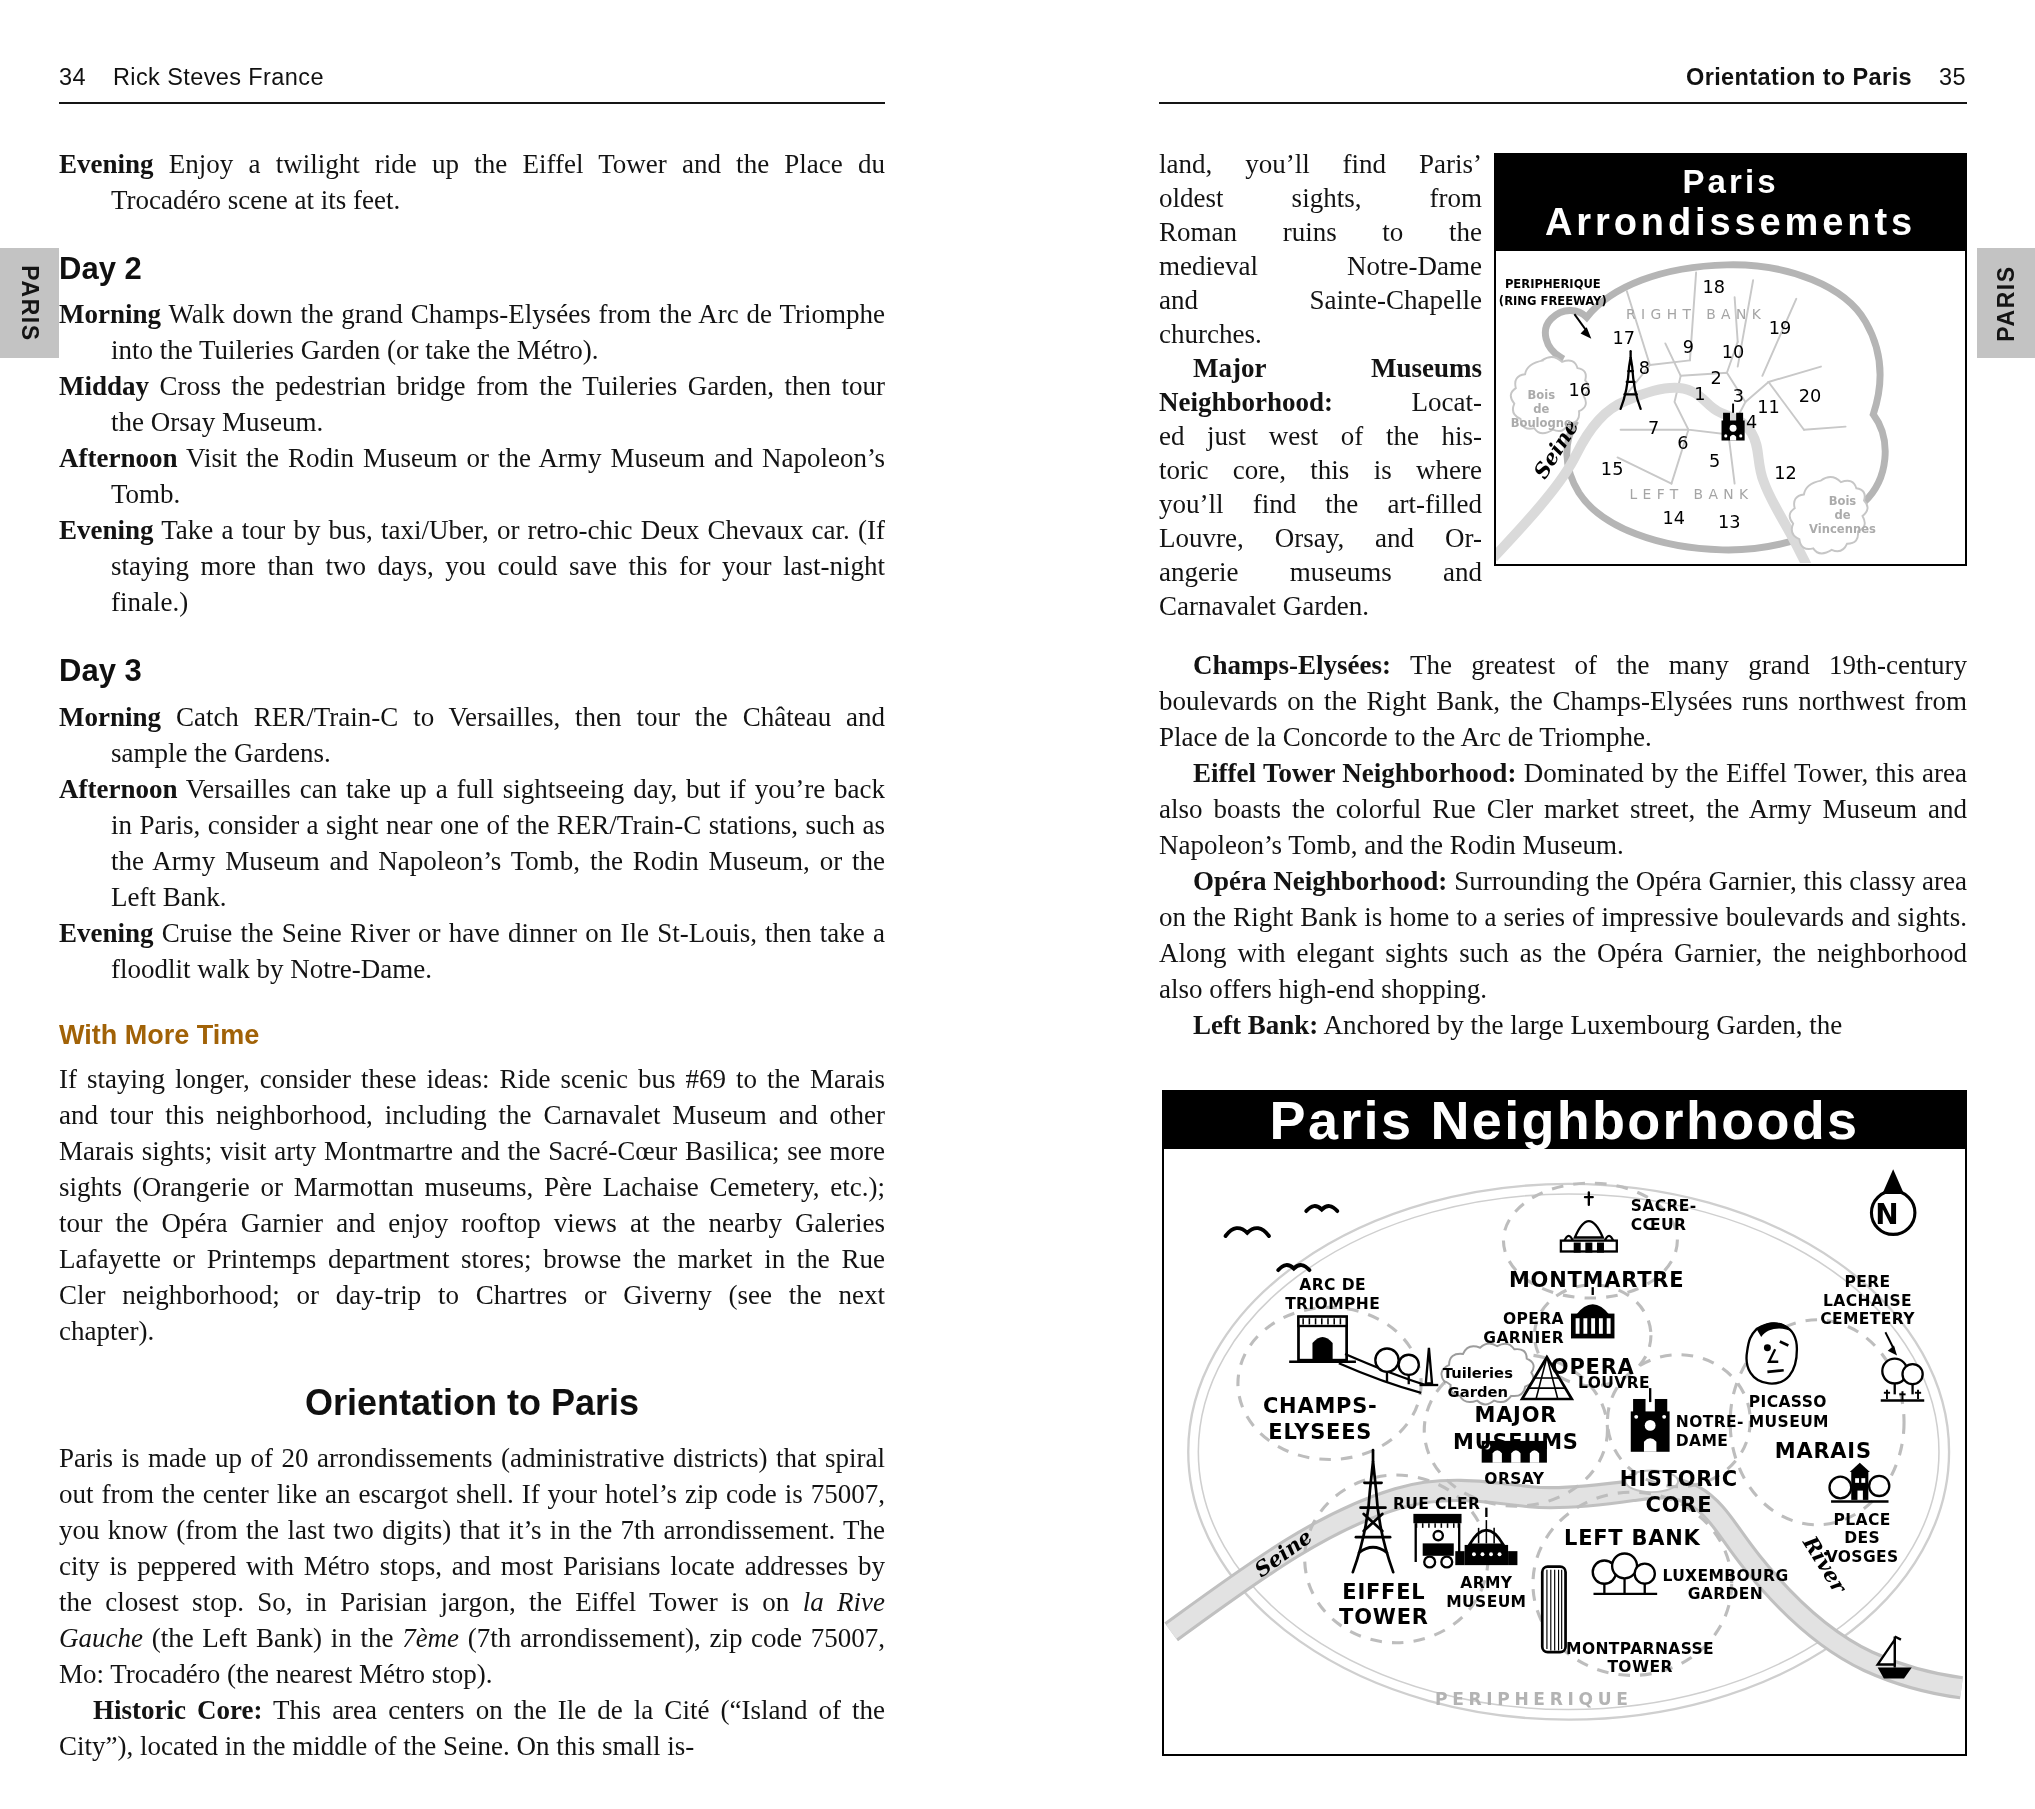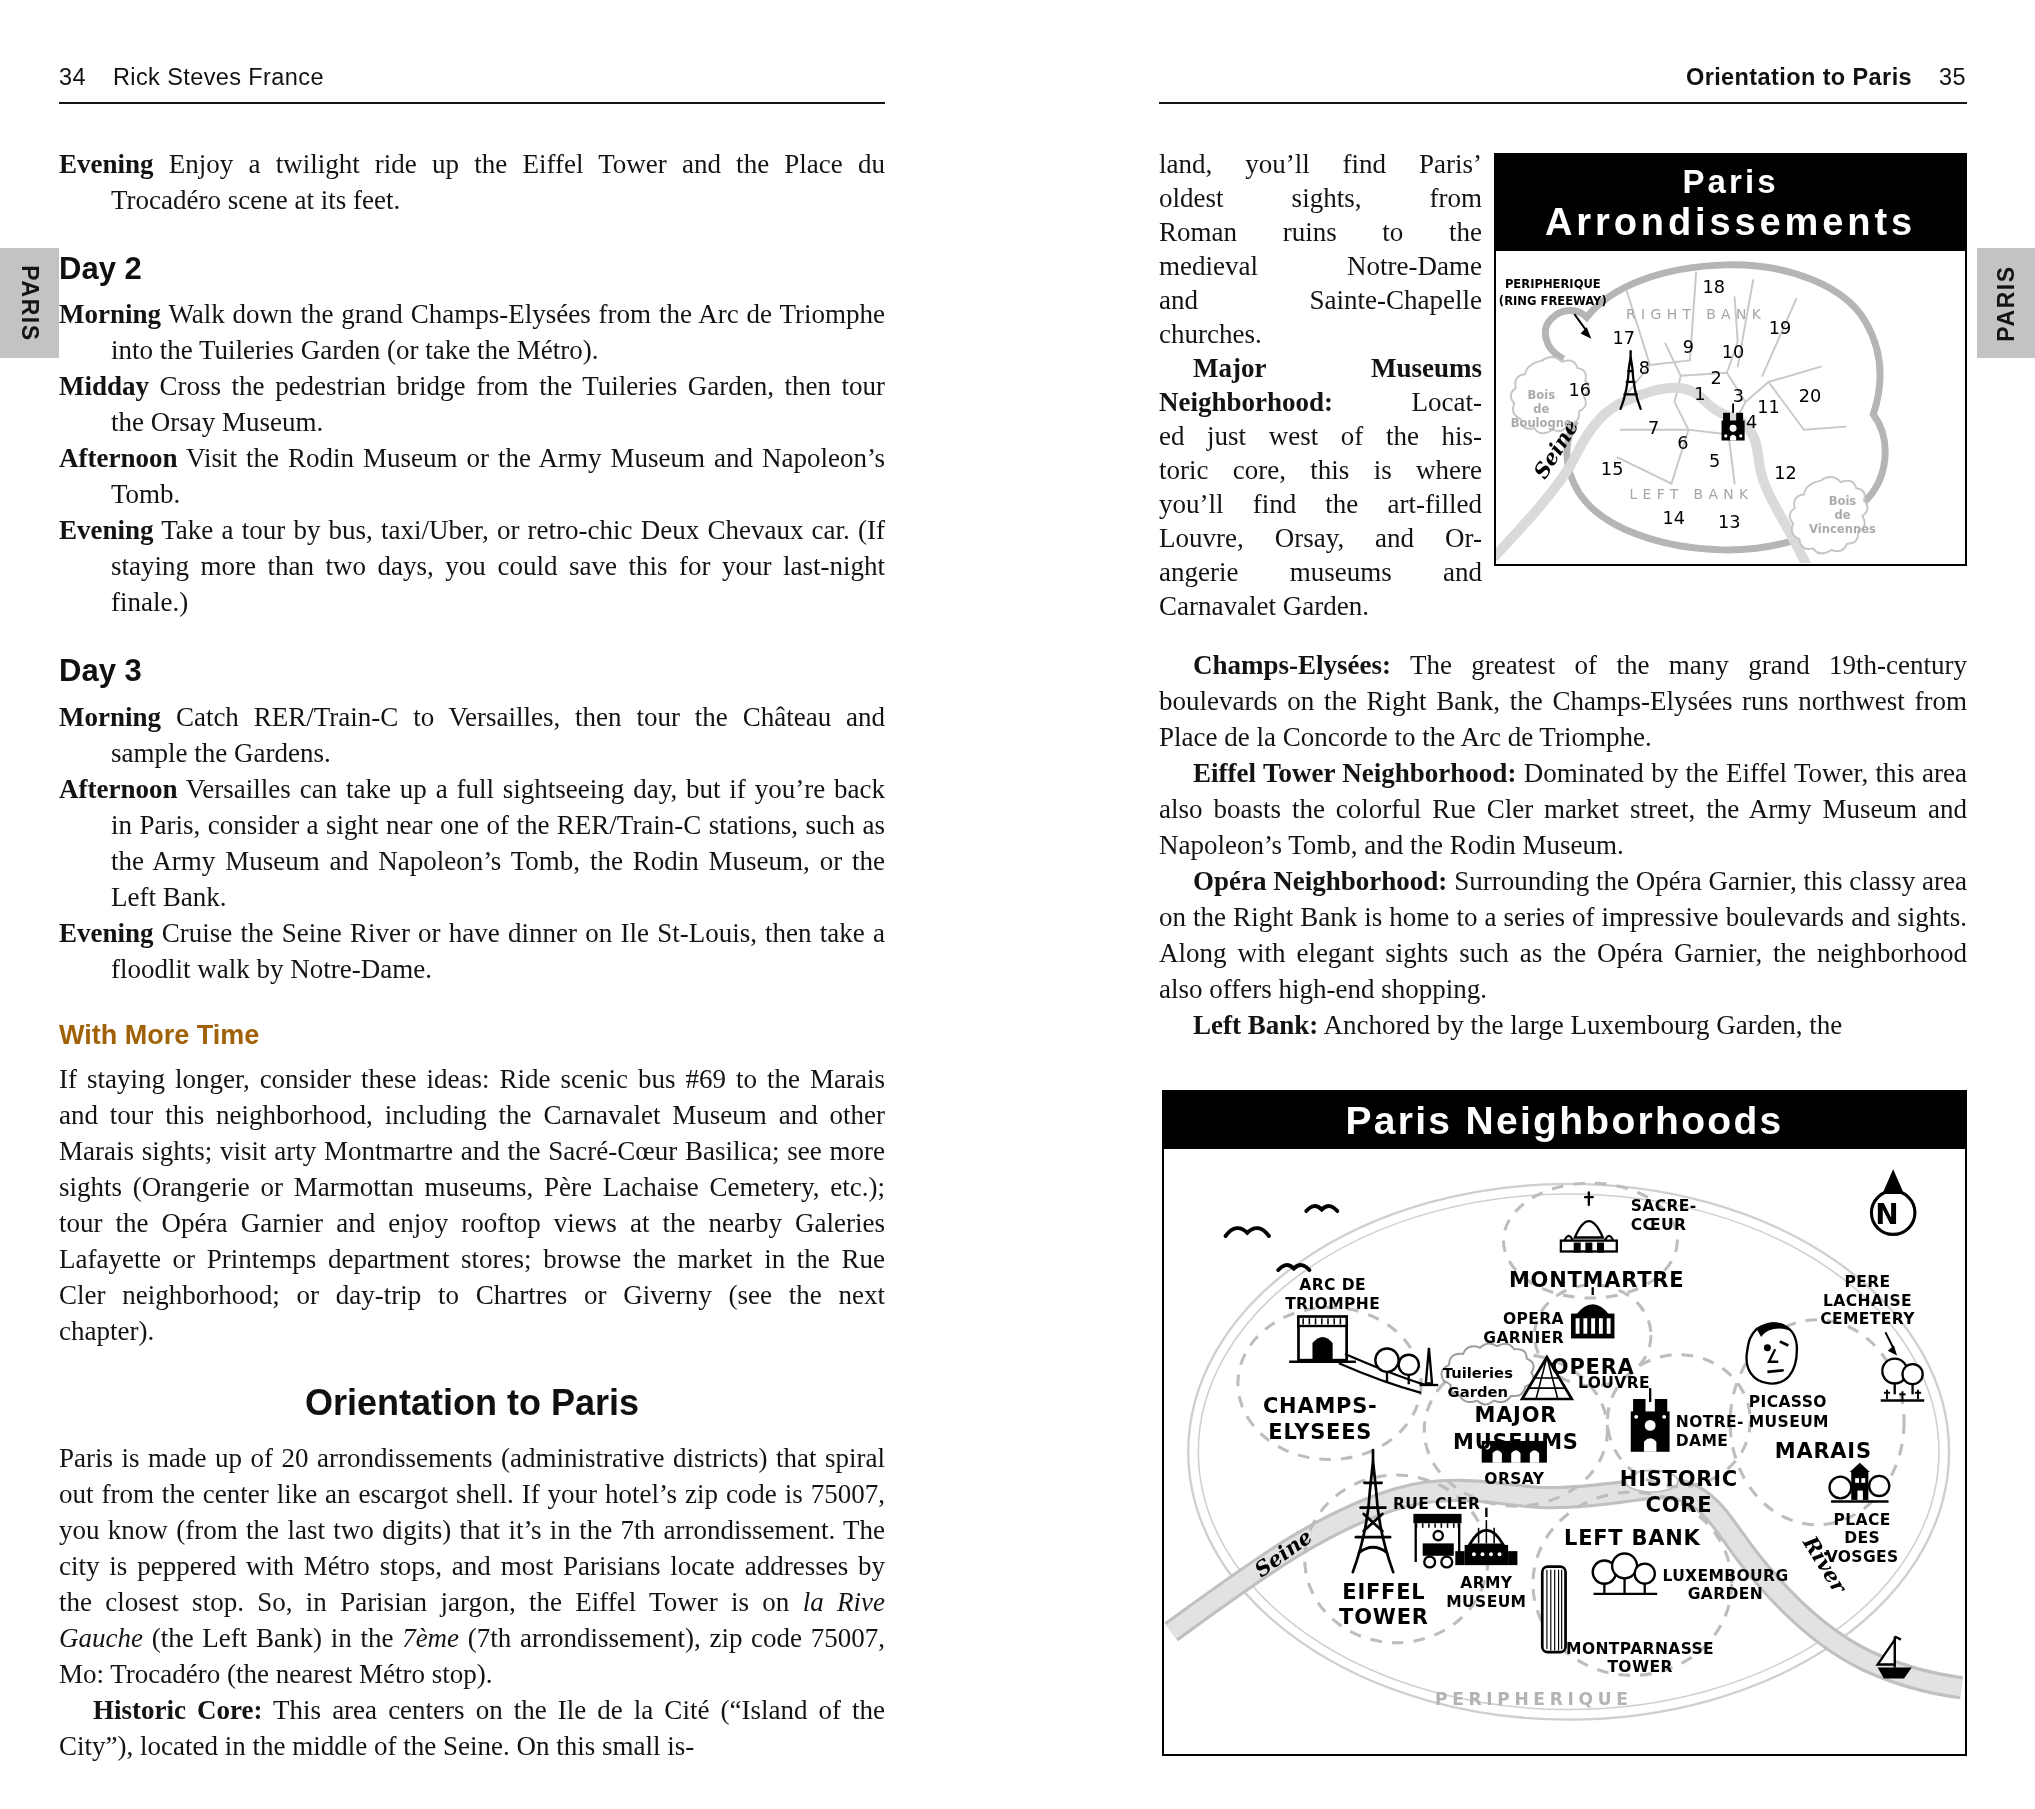--- a/index.html
+++ b/index.html
@@ -38,21 +38,21 @@
   .jline.last { text-align-last:left; }
   .jline.ind { padding-left:34px; }
 
   
   .mapbox { position:absolute; border:2.3px solid #000; background:#fff; box-sizing:border-box; }
   .mapbar { background:#000; color:#fff; font-family:"Liberation Sans", sans-serif;
             font-weight:bold; text-align:center; }
   #arr-bar { height:96px; }
   #arr-bar .l1 { font-size:33px; line-height:42px; padding-top:6.3px; letter-spacing:3.1px; }
   #arr-bar .l2 { font-size:38px; line-height:38px; letter-spacing:3.9px; }
-  #nb-bar { height:57px; font-size:39px; line-height:57px; letter-spacing:2.3px; }
+  #nb-bar { height:57px; font-size:54px; line-height:57px; letter-spacing:2.3px; }
 
   
   svg text { font-family:"DejaVu Sans", sans-serif; fill:#000; }
   text.big { font-size:27px; font-weight:bold; letter-spacing:1px; }
   text.sm  { font-size:20px; font-weight:bold; letter-spacing:0.5px; }
   text.num { font-size:23px; }
   text.bank { font-size:18px; letter-spacing:7px; fill:#a5a5a5; }
   text.bois { font-size:15px; fill:#ababab; font-weight:bold; }
   text.peri { font-size:15px; font-weight:bold; }
   text.periph-gray { font-size:22px; letter-spacing:6px; fill:#b3b3b3; font-weight:bold; }

